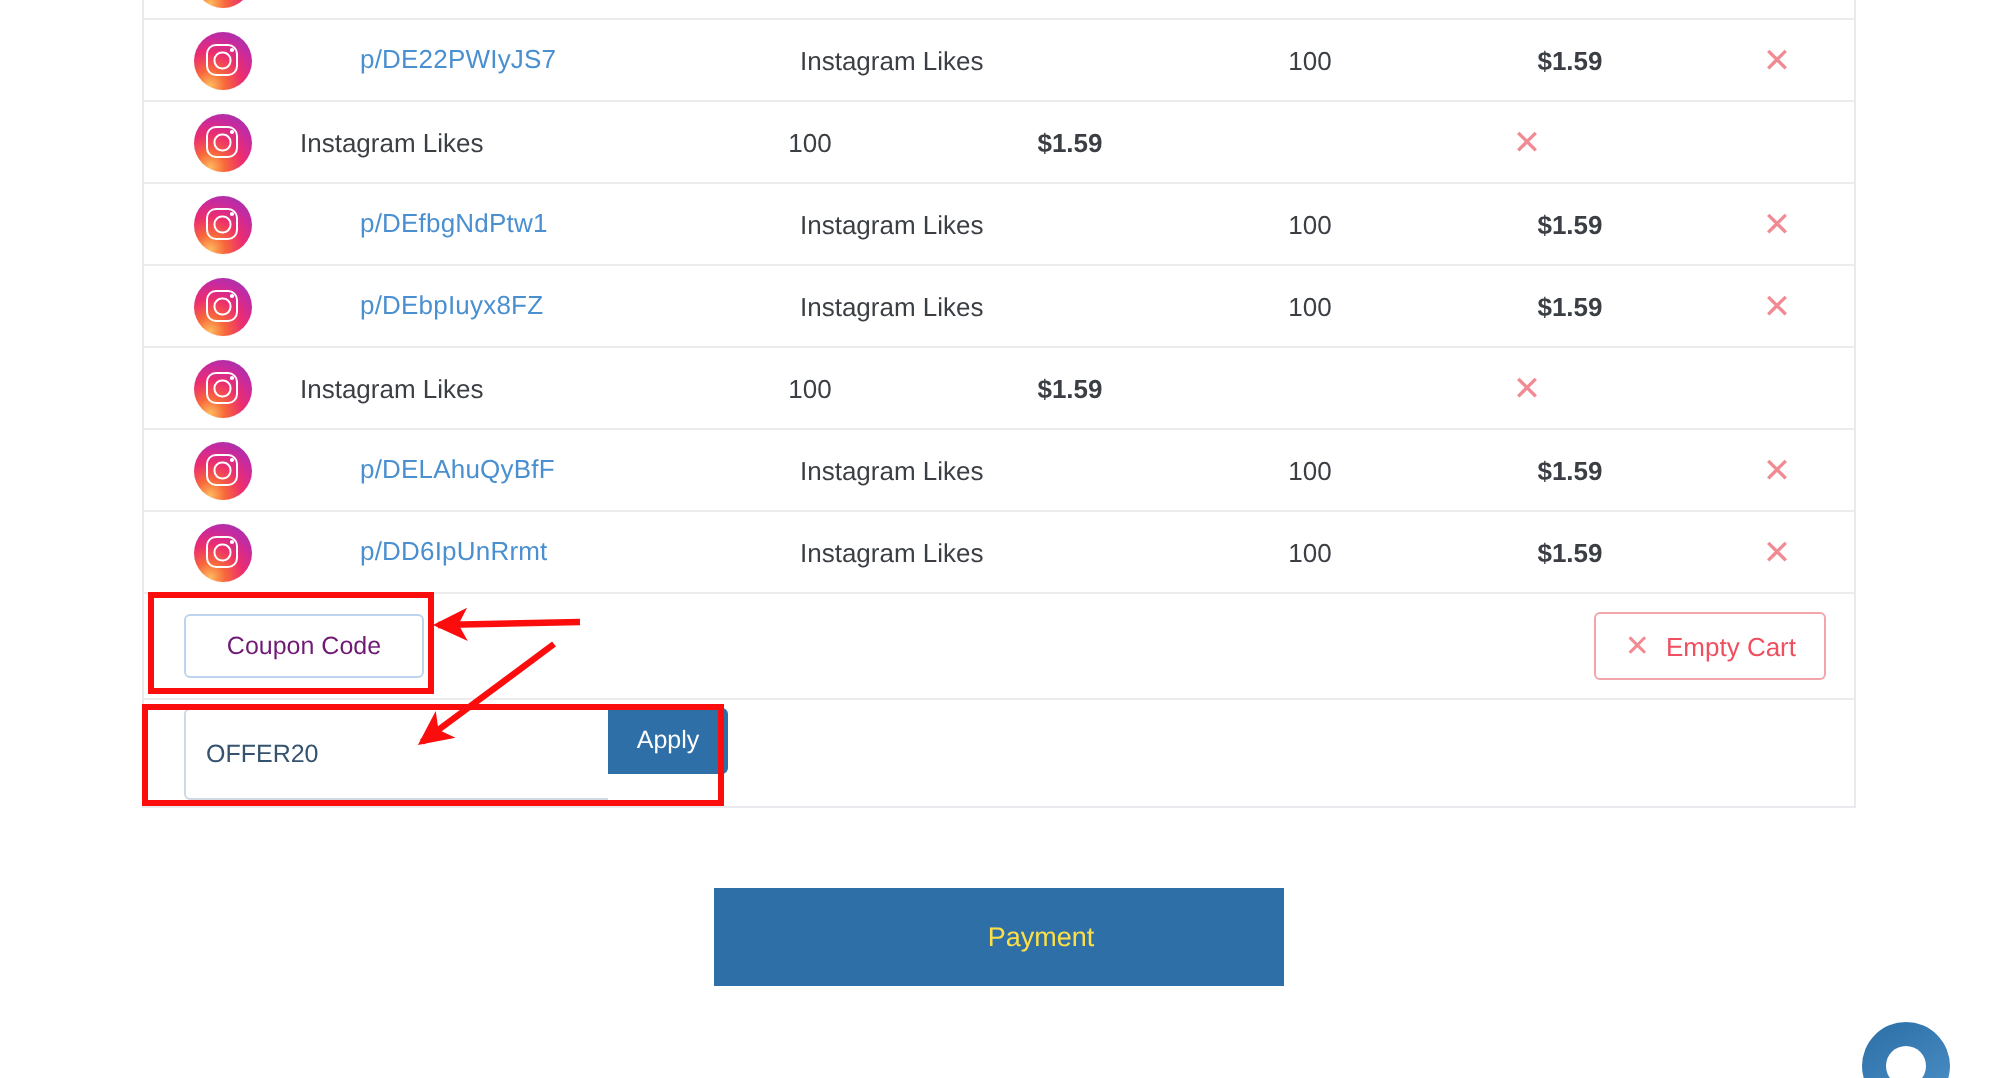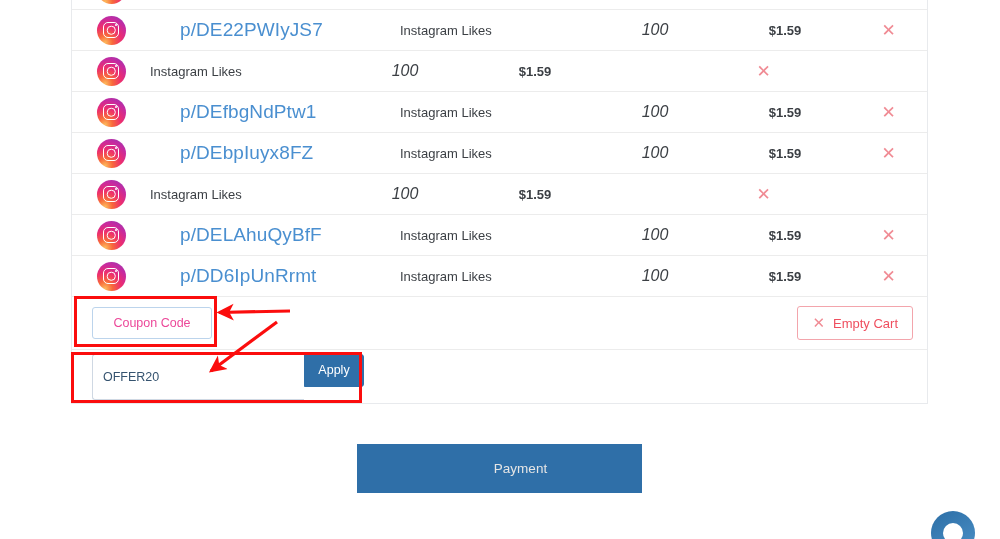--- a/index.html
+++ b/index.html
@@ -60,27 +60,27 @@
   }
   .ig-glyph::after {
     content: ""; position: absolute;
     right: 1.2px; top: 1.2px;
     width: 1.8px; height: 1.8px;
     background: #fff; border-radius: 50%;
   }
 
   .item-link {
     color: #4a8fd0;
-    font-size: 19px;
+    font-size: 13px;
     text-decoration: none;
     letter-spacing: 0.1px;
     text-align: right;
   }
   .item-type { color: #3b3f44; font-size: 13px; }
-  .item-qty  { color: #3b3f44; font-size: 16px; font-style: italic; }
+  .item-qty  { color: #3b3f44; font-size: 13px; }
   .item-price{ color: #3b3f44; font-size: 13px; font-weight: 600; }
 
   .del-x {
     color: #f08b94;
     font-size: 17px;
     line-height: 1;
     font-weight: 300;
     cursor: pointer;
     user-select: none;
   }
@@ -92,21 +92,21 @@
     border-bottom: 1px solid #ececec;
     padding: 0 14px 0 10px;
     justify-content: space-between;
   }
   .coupon-code-btn {
     margin-left: 10px;
     width: 120px; height: 32px;
     border: 1px solid #bcd4ec;
     border-radius: 3px;
     background: #fff;
-    color: #ec4899;
+    color: #701a75;
     font-size: 12.5px;
     font-family: "Liberation Sans", sans-serif;
     cursor: pointer;
   }
   .empty-cart-btn {
     display: flex; align-items: center; gap: 8px;
     height: 34px; padding: 0 14px;
     border: 1px solid #f3a5ac;
     border-radius: 3px;
     background: #fff;
@@ -153,21 +153,21 @@
   .total-label { color: #1d5693; font-size: 18px; font-weight: bold; }
   .total-value { color: #1aa64b; font-size: 13px; font-weight: bold; margin-left: 105px; }
 
   
   .payment-btn {
     position: absolute;
     left: 357px; top: 444px;
     width: 285px; height: 49px;
     background: #2f6fa8;
     border: none;
-    color: #e5e5e5;
+    color: #fde047;
     font-size: 13.5px;
     font-family: "Liberation Sans", sans-serif;
     cursor: pointer;
     padding-left: 48px;
   }
 
   
   .chat-widget {
     position: absolute;
     left: 931px; top: 511px;

